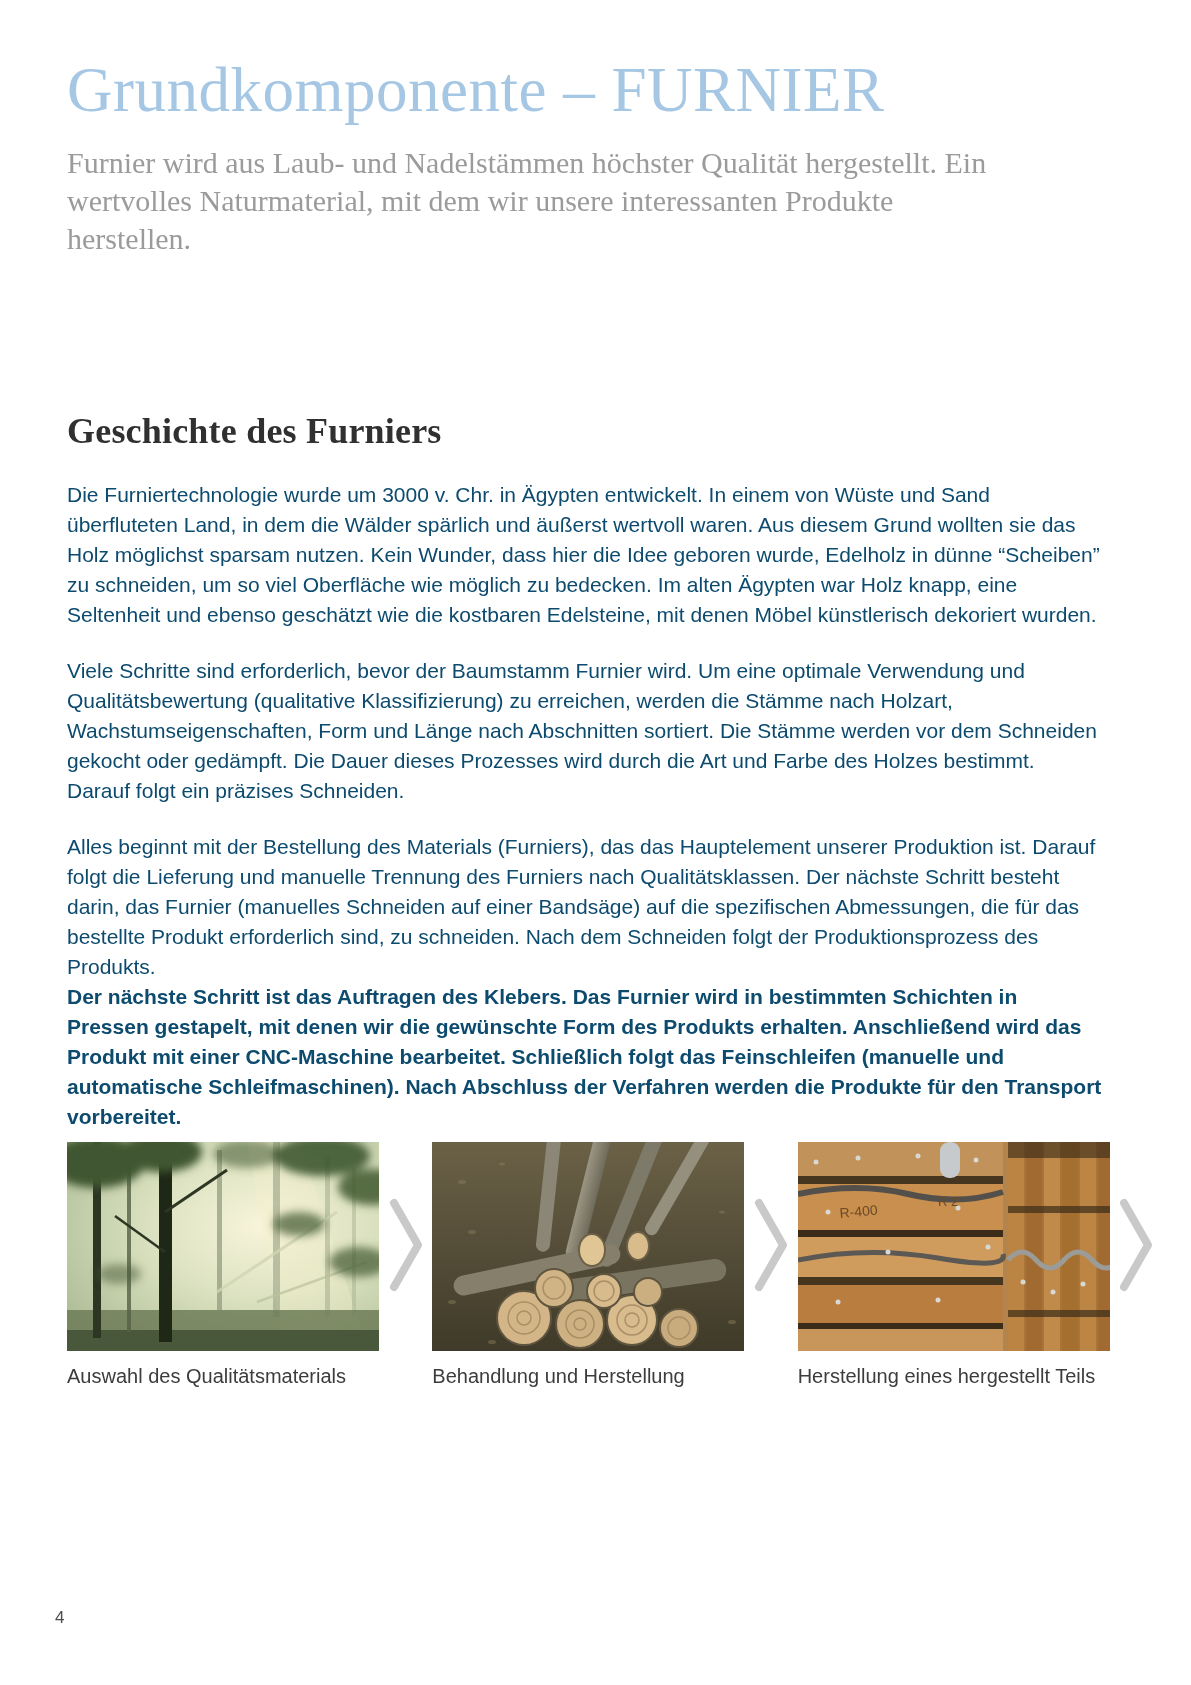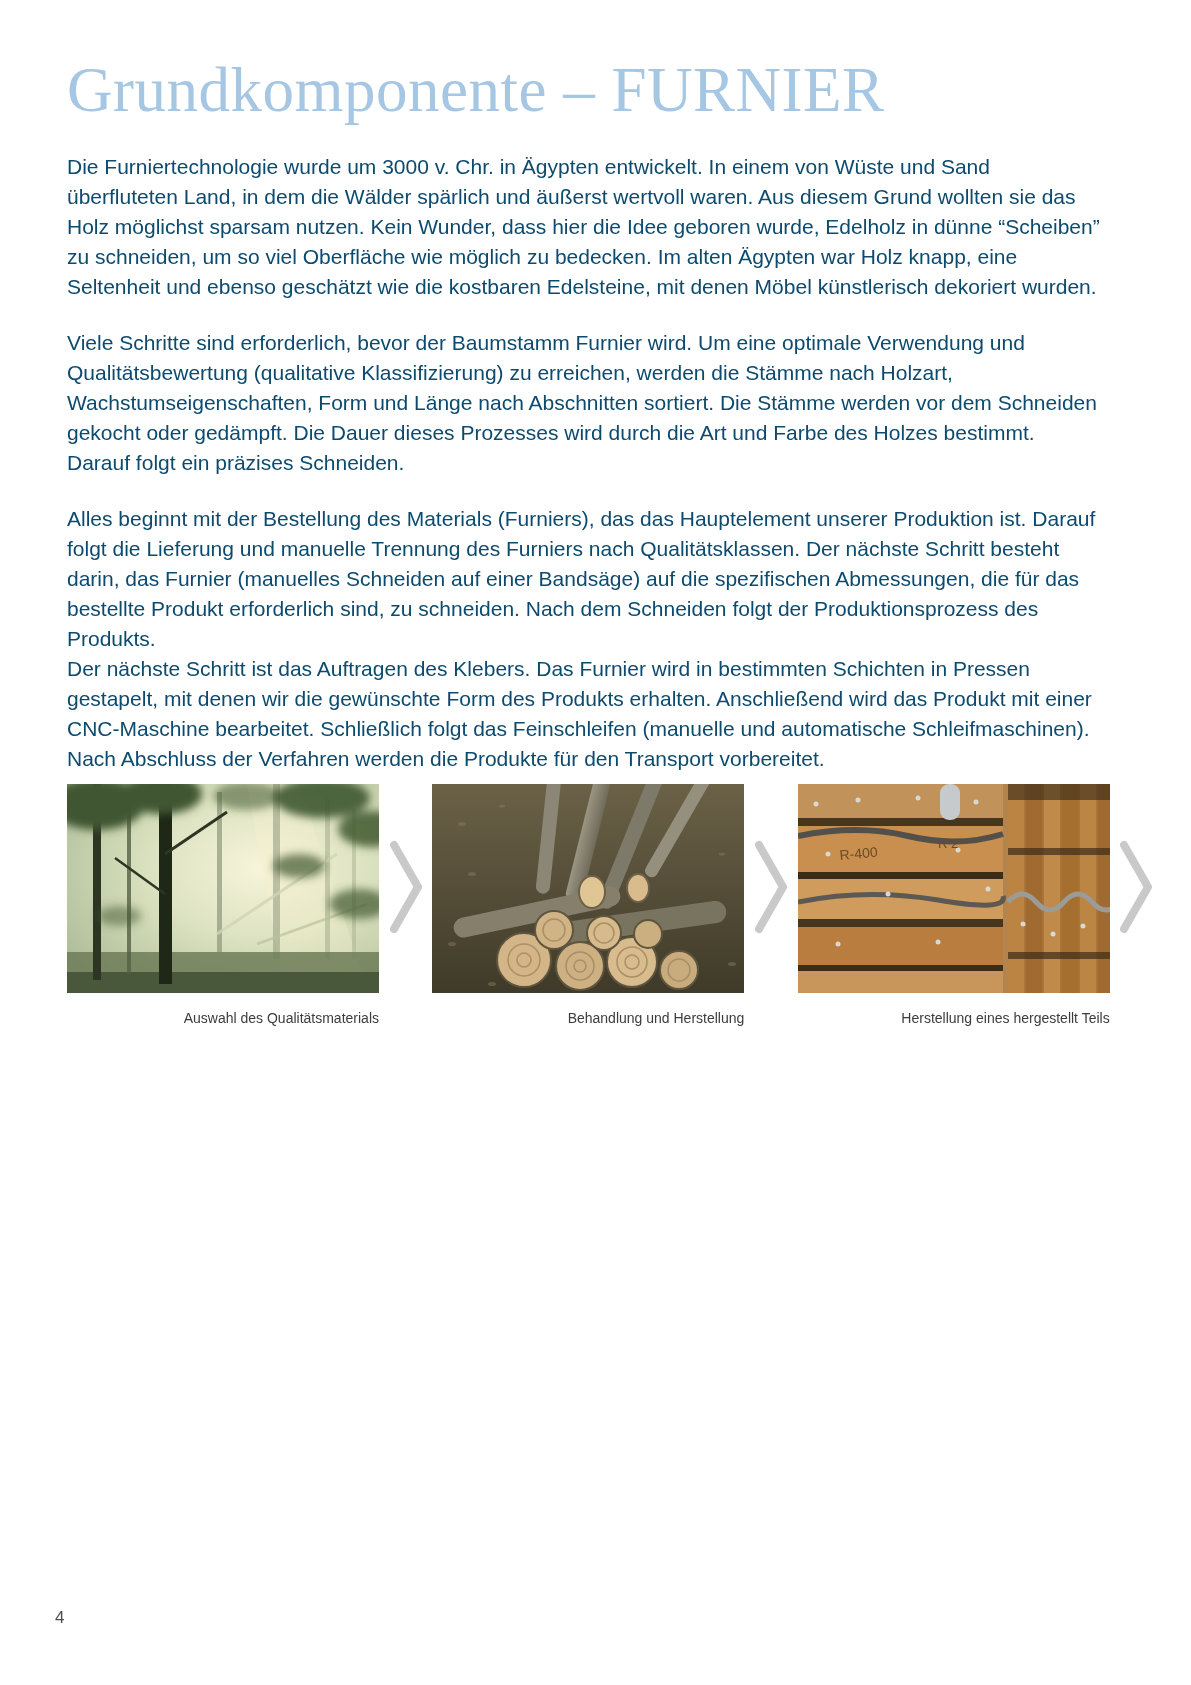--- a/index.html
+++ b/index.html
@@ -41,33 +41,33 @@
   #sec-1 h2{margin-top:150px;}
   #sec-2 h2{margin-top:52px;}
   #sec-3 h2{margin-top:42px;}
   p.body{
     margin:26px 0 0 0;
     max-width:1035px;
     font-size:21px;
     line-height:30px;
     color:#0c4a6e;
   }
-  p.body.cont{margin-top:0;}
+  p.body.cont{margin-top:0;font-weight:bold;}
   .figures{
     display:flex;
     align-items:flex-start;
     margin-top:10px;
     width:1096px;
   }
   figure.process-figure{margin:0;width:312px;flex:0 0 312px;}
   .photo{width:312px;height:209px;display:block;}
   figcaption{
     margin-top:14px;
-    text-align:right;
-    font-size:14px;
+    text-align:left;
+    font-size:20px;
     line-height:22px;
     color:#3c3c3c;
   }
   .chev{
     flex:1 1 auto;
     display:flex;
     justify-content:center;
     margin-top:55px;
   }
   .pagenum{
@@ -77,23 +77,25 @@
     color:#4d4d4d;
   }
 </style>
 </head>
 <body>
 
 <div class="page">
 
   <header>
     <h1 class="title">Grundkomponente – FURNIER</h1>
+    <p class="subtitle">Furnier wird aus Laub- und Nadelstämmen höchster Qualität hergestellt. Ein wertvolles Naturmaterial, mit dem wir unsere interessanten Produkte herstellen.</p>
   </header>
 
   <section id="sec-1">
+    <h2>Geschichte des Furniers</h2>
     <p class="body">Die Furniertechnologie wurde um 3000 v. Chr. in Ägypten entwickelt. In einem von Wüste und Sand überfluteten Land, in dem die Wälder spärlich und äußerst wertvoll waren. Aus diesem Grund wollten sie das Holz möglichst sparsam nutzen. Kein Wunder, dass hier die Idee geboren wurde, Edelholz in dünne “Scheiben” zu schneiden, um so viel Oberfläche wie möglich zu bedecken. Im alten Ägypten war Holz knapp, eine Seltenheit und ebenso geschätzt wie die kostbaren Edelsteine, mit denen Möbel künstlerisch dekoriert wurden.</p>
   </section>
 
   <section id="sec-2">
     <p class="body">Viele Schritte sind erforderlich, bevor der Baumstamm Furnier wird. Um eine optimale Verwendung und Qualitätsbewertung (qualitative Klassifizierung) zu erreichen, werden die Stämme nach Holzart, Wachstumseigenschaften, Form und Länge nach Abschnitten sortiert. Die Stämme werden vor dem Schneiden gekocht oder gedämpft. Die Dauer dieses Prozesses wird durch die Art und Farbe des Holzes bestimmt. Darauf folgt ein präzises Schneiden.</p>
   </section>
 
   <section id="sec-3">
     <p class="body">Alles beginnt mit der Bestellung des Materials (Furniers), das das Hauptelement unserer Produktion ist. Darauf folgt die Lieferung und manuelle Trennung des Furniers nach Qualitätsklassen. Der nächste Schritt besteht darin, das Furnier (manuelles Schneiden auf einer Bandsäge) auf die spezifischen Abmessungen, die für das bestellte Produkt erforderlich sind, zu schneiden. Nach dem Schneiden folgt der Produktionsprozess des Produkts.</p>
     <p class="body cont">Der nächste Schritt ist das Auftragen des Klebers. Das Furnier wird in bestimmten Schichten in Pressen gestapelt, mit denen wir die gewünschte Form des Produkts erhalten. Anschließend wird das Produkt mit einer CNC-Maschine bearbeitet. Schließlich folgt das Feinschleifen (manuelle und automatische Schleifmaschinen). Nach Abschluss der Verfahren werden die Produkte für den Transport vorbereitet.</p>

